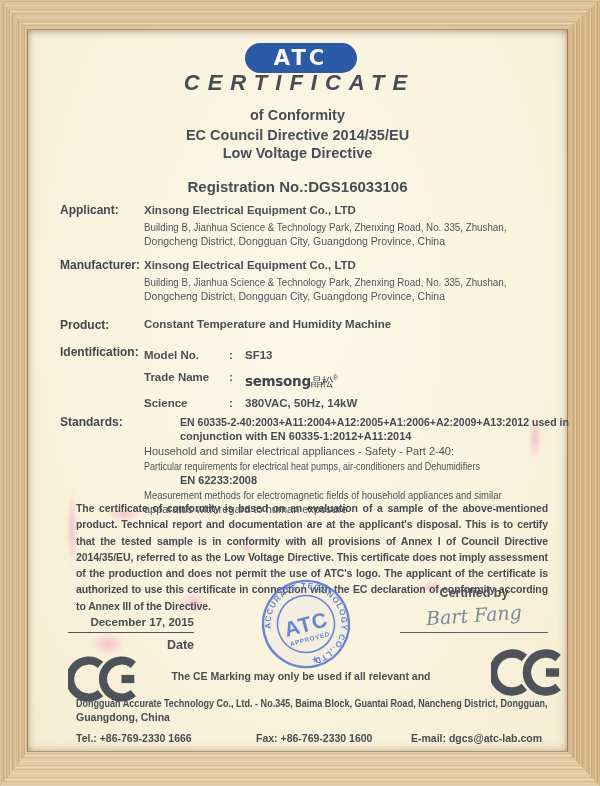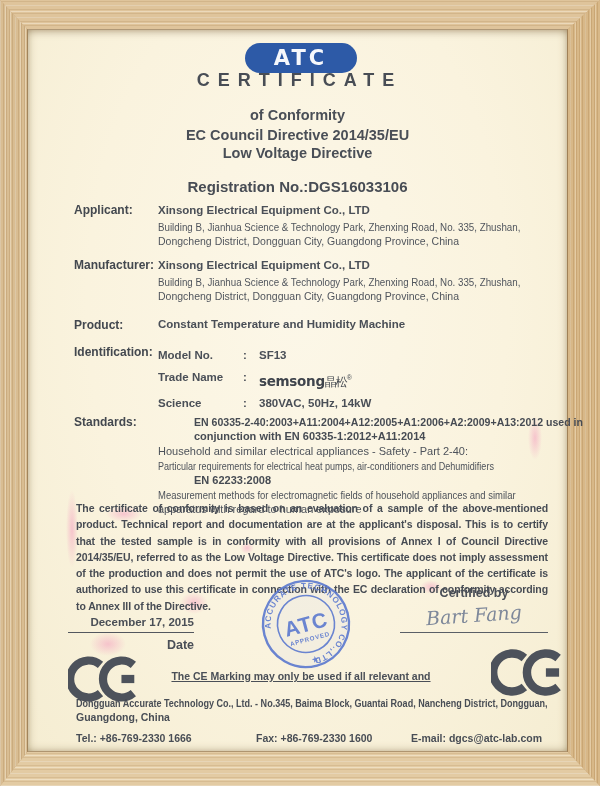--- a/index.html
+++ b/index.html
@@ -54,31 +54,32 @@
   
   .atc-logo {
     position:absolute; top:13px; left:50%; margin-left:-53px; width:112px; height:30px;
     background:#2d5aa7; border-radius:15px; z-index:3;
     display:flex; align-items:center; justify-content:center;
     color:#f6f8fc; font-weight:bold; font-size:21px; letter-spacing:3px;
     font-family:"DejaVu Sans","Liberation Sans",sans-serif;
   }
   .cert-title {
     position:absolute; top:40px; left:0; width:100%; text-align:center; z-index:2;
-    font-size:18px; font-weight:bold; letter-spacing:8px; padding-left:4px; box-sizing:border-box;
+    font-size:22px; font-weight:bold; letter-spacing:8px; padding-left:4px; box-sizing:border-box;
     color:#484d55;
+    font-style:italic;
   }
   .hsub { position:absolute; left:0; width:100%; text-align:center; font-weight:bold;
           font-size:14.5px; color:#4a4f57; }
   .hsub1 { top:77px; } .hsub2 { top:97px; } .hsub3 { top:115px; }
   .registration { position:absolute; top:148px; left:0; width:100%; text-align:center;
                   font-weight:bold; font-size:15px; color:#474c54; }
 
   
-  .fields { position:absolute; top:173px; left:46px; right:16px; }
+  .fields { position:absolute; top:173px; left:32px; right:16px; }
   .frow { display:grid; grid-template-columns:84px 1fr; align-items:start; }
   .flabel { font-weight:bold; font-size:12px; color:#43484f; }
   .fname  { font-weight:bold; font-size:11.5px; line-height:15px; margin-bottom:2px; white-space:nowrap; }
   .faddr  { font-size:10.5px; line-height:14px; color:#50555d; white-space:nowrap; }
   .m-applicant { margin-bottom:10px; } .m-manufacturer { margin-bottom:15px; }
   .m-product { margin-bottom:13px; } .m-ident { }
   .fvalue-bold { font-weight:bold; font-size:11.5px; }
   .ident-rows { display:grid; grid-template-columns:85px 16px 1fr; line-height:21.5px; }
   .ikey { font-weight:bold; font-size:11.5px; } .icolon { font-weight:bold; font-size:11.5px; }
   .ival { font-weight:bold; font-size:11.5px; }
@@ -110,21 +111,21 @@
          font-size:19px; color:#7e889a; transform:rotate(-4deg); margin-top:4px; height:26px; }
   .sig-line { border-bottom:1.4px solid #5a5f66; margin-top:2px; }
   .stampbox { position:absolute; left:232px; top:548px; width:92px; height:92px;
               transform:rotate(-15deg); opacity:.9; z-index:4; }
 
   
   .ce { position:absolute; }
   .ce-left { left:40px; top:626px; width:74px; }
   .ce-right { left:463px; top:619px; width:76px; }
   .ce-note { position:absolute; left:128px; top:640px; width:290px; text-align:center;
-             font-size:10.5px; font-weight:bold; line-height:13.5px; color:#4a4f57;text-decoration:underline; }
+             font-size:10.5px; font-weight:bold; line-height:13.5px; color:#4a4f57; }
 
   
   .footer-addr { position:absolute; left:48px; top:667px; width:485px;
                  font-size:10.5px; font-weight:bold; line-height:13.5px; color:#484d55; }
   .telrow { position:absolute; top:702px; font-size:10.5px; font-weight:bold; color:#484d55;
             white-space:nowrap; }
   .tel { left:48px; } .fax { left:228px; } .email { left:383px; }
 </style>
 </head>
 <body>

